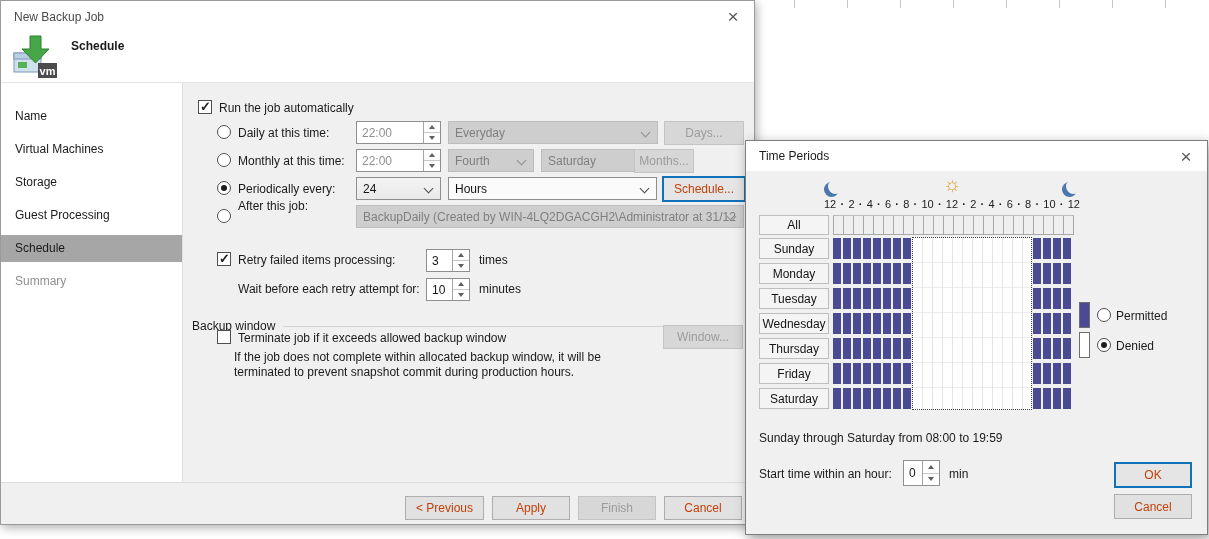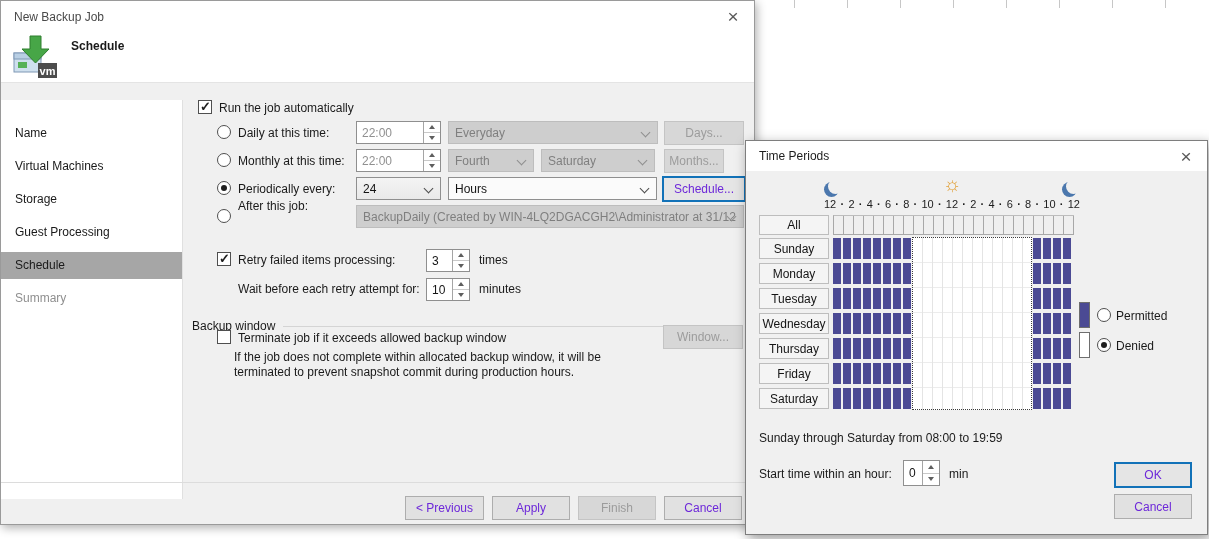--- a/index.html
+++ b/index.html
@@ -11,21 +11,21 @@
   .titlebar{height:31px;background:#ffffff;display:flex;align-items:center;
             justify-content:space-between;padding:0 10px 0 13px;}
   .titletext{color:#4a4a4a;font-size:12px;}
   .close-x{color:#5a5a5a;font-size:19px;line-height:19px;width:22px;text-align:center;font-weight:300;}
 
   .abs{position:absolute;}
   .lbl{position:absolute;white-space:nowrap;}
 
   
   .btn{position:absolute;background:#e1e1e1;border:1px solid #adadad;box-sizing:border-box;
-       display:flex;align-items:center;justify-content:center;color:#6d28d9;font-size:12px;}
+       display:flex;align-items:center;justify-content:center;color:#c2410c;font-size:12px;}
   .btn.disabled{background:#d7d7d7;border-color:#c4c4c4;color:#9c9c9c;}
   .btn.focused{border:2px solid #1272b8;background:#e5e5e5;}
 
   
   .combo{position:absolute;height:23px;background:linear-gradient(#f4f4f4,#e9e9e9);
          border:1px solid #8f8f8f;box-sizing:border-box;display:flex;align-items:center;
          padding:0 22px 0 6px;overflow:hidden;white-space:nowrap;color:#141414;}
   .combo .chev{position:absolute;right:8px;top:7px;width:6px;height:6px;
          border-right:1px solid #4d4d4d;border-bottom:1px solid #4d4d4d;transform:rotate(45deg);}
   .combo.disabled{background:#cecece;border-color:#bdbdbd;color:#7f7f7f;}
@@ -52,21 +52,21 @@
       font-weight:bold;color:#1f1f1f;}
   .radio{position:absolute;width:14px;height:14px;background:#fff;border:1px solid #4f4f4f;
       border-radius:50%;box-sizing:border-box;}
   .radio.checked::after{content:"";position:absolute;left:3px;top:3px;width:6px;height:6px;
       border-radius:50%;background:#1f1f1f;}
 
   
   #bj{left:0;top:8;width:755px;height:525px;box-shadow:2px 3px 9px rgba(0,0,0,.30);}
   #bj .header{position:absolute;left:0;top:31px;width:100%;height:51px;background:#fff;
       border-bottom:1px solid #e4e4e4;box-sizing:border-box;}
-  #bj .body{position:absolute;left:0;top:99px;width:100%;height:399px;background:#f0f0f0;}
+  #bj .body{position:absolute;left:0;top:82px;width:100%;height:399px;background:#f0f0f0;}
   #bj .sidebar{position:absolute;left:0;top:0;width:182px;height:100%;background:#fff;
       border-right:1px solid #e0e0e0;box-sizing:border-box;padding-top:20px;}
   .side-item{height:27px;line-height:27px;padding-left:14px;margin-bottom:6px;color:#1a1a1a;}
   .side-item.selected{background:#a6a6a6;}
   .side-item.dim{color:#8f8f8f;}
   #bj .footer{position:absolute;left:0;top:481px;width:100%;height:43px;border-top:1px solid #dcdcdc;}
   .section-hdr{position:absolute;left:191px;right:14px;display:flex;align-items:center;gap:8px;}
   .section-hdr .line{flex:1;height:1px;background:#d4d4d4;}
 
   
@@ -175,21 +175,21 @@
       </span>
   </div>
   <div class="combo disabled" style="left:447px;top:148px;width:86px;">
     <span>Fourth</span>
       <i class="chev"></i>
   </div>
   <div class="combo disabled" style="left:540px;top:148px;width:114px;">
     <span>Saturday</span>
       <i class="chev"></i>
   </div>
-  <div class="btn disabled" style="left:663px;top:148px;width:60px;height:24px;">Months...</div>
+  <div class="btn disabled" style="left:633px;top:148px;width:60px;height:24px;">Months...</div>
 
   <span class="radio checked" style="left:216px;top:180px;"></span>
   <span class="lbl" style="left:237px;top:181px;">Periodically every:</span>
   <div class="combo" style="left:355px;top:176px;width:85px;">
     <span>24</span>
       <i class="chev"></i>
   </div>
   <div class="combo lite" style="left:447px;top:176px;width:209px;">
     <span>Hours</span>
       <i class="chev"></i>

